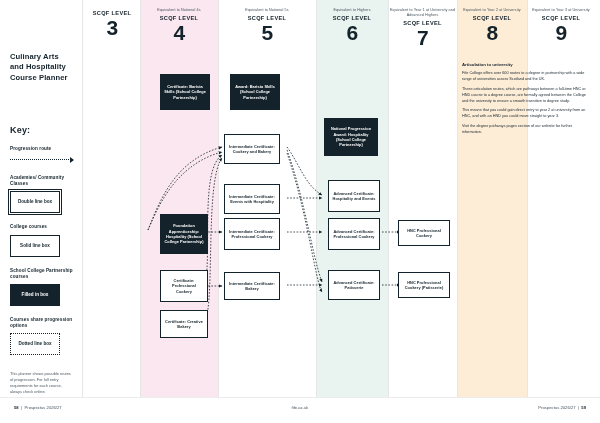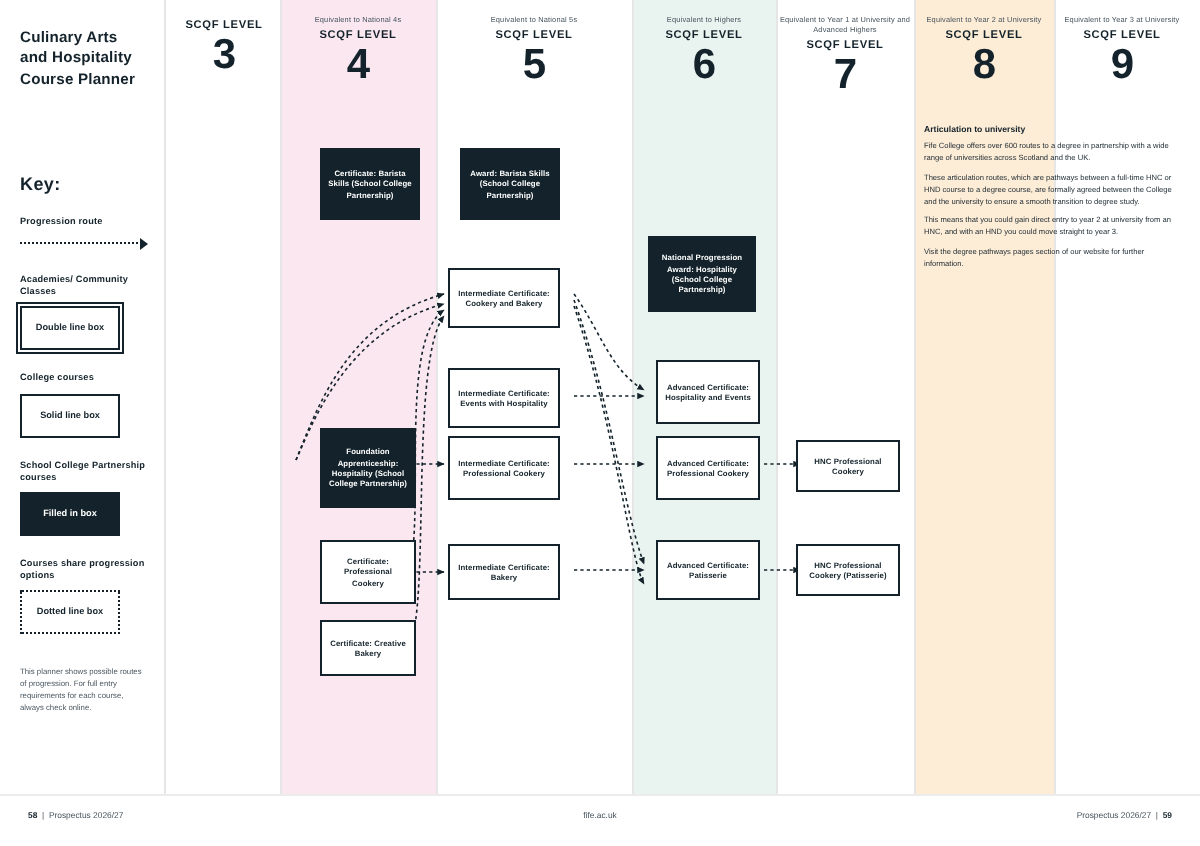--- a/index.html
+++ b/index.html
@@ -12,21 +12,21 @@
   
   .band { position:absolute; top:0; bottom:26px; }
   .band-4 { left:140px;  width:78px;  background:#fae7f0; }
   .band-6 { left:316px;  width:72px;  background:#e9f3ef; }
   .band-8 { left:457px;  width:70px;  background:#fdecd6; }
 
   .vline { position:absolute; top:0; bottom:26px; width:1px; background:#e6e6e6; }
 
   
   .sidebar { position:absolute; left:0; top:0; width:82px; height:397px; padding:14px 8px 0 10px; }
-  .planner-title { font-size:7.6px; font-weight:bold; line-height:1.35; letter-spacing:.1px; }
+  .planner-title { font-size:7.6px; font-weight:bold; line-height:1.35; letter-spacing:.1px;margin-top:38px; }
   .key-head { font-size:9px; font-weight:bold; margin-top:42px; letter-spacing:.2px; }
   .key-label { font-size:4.6px; font-weight:bold; line-height:1.35; margin-top:11px; letter-spacing:.1px; }
 
   .route-row { display:flex; align-items:center; margin-top:4px; height:8px; }
   .route-dots { flex:1; border-top:1px dotted #14232b; height:0; }
   .route-arrow { width:0; height:0; border-top:3px solid transparent; border-bottom:3px solid transparent; border-left:4px solid #14232b; margin-left:-1px; }
 
   .swatch { width:50px; height:22px; margin-top:4px; display:flex; align-items:center; justify-content:center; text-align:center; font-size:4.6px; font-weight:bold; line-height:1.3; }
   .sw-double { border:1px solid #14232b; outline:1px solid #14232b; outline-offset:1.5px; }
   .sw-solid  { border:1.2px solid #14232b; }

